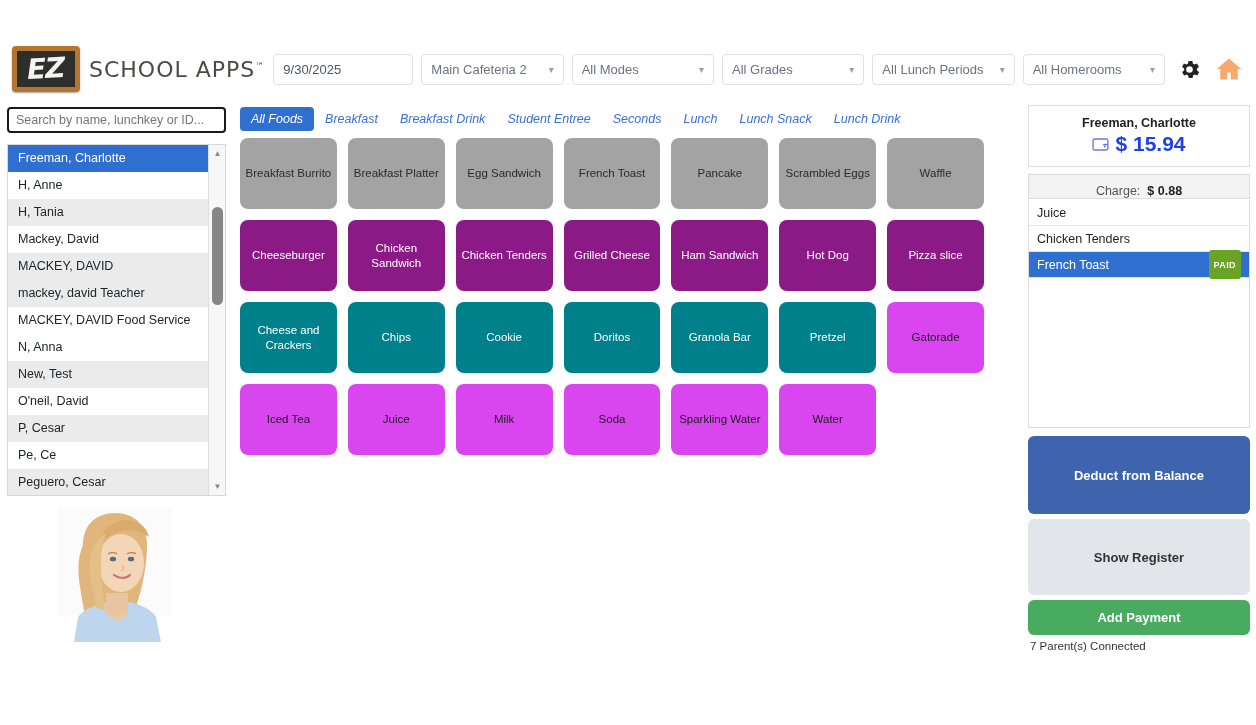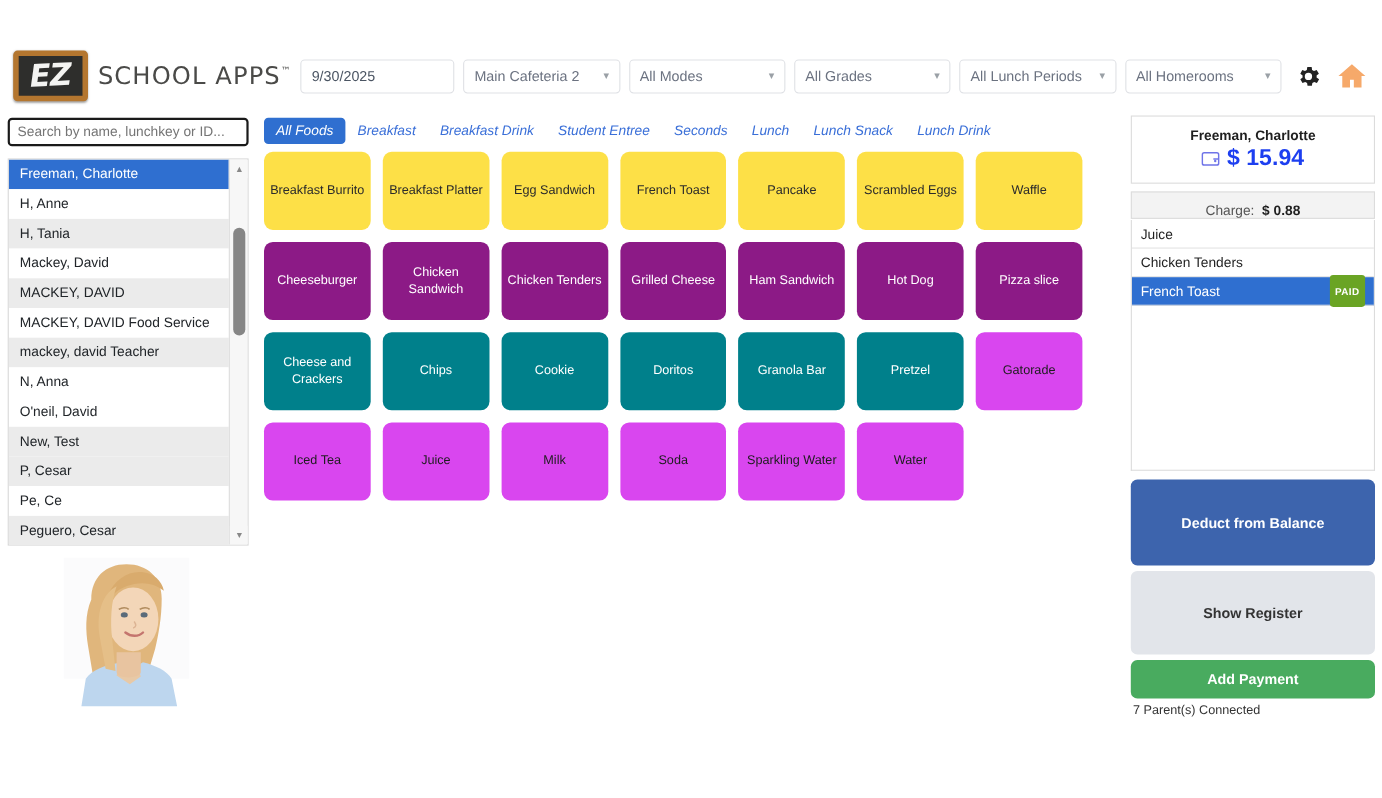--- a/index.html
+++ b/index.html
@@ -107,21 +107,21 @@
   .food-grid {
     position: absolute; left: 240px; top: 138px;
     width: 744px;
     display: grid; grid-template-columns: repeat(7, 1fr); gap: 11px 11px;
   }
   .tile {
     height: 71px; border-radius: 8px;
     display: flex; align-items: center; justify-content: center; text-align: center;
     font-size: 11.5px; line-height: 1.25; padding: 3px 5px; cursor: pointer;
   }
-  .tile.r1 { background: #fde047; color: #2b2b2b; }
+  .tile.r1 { background: #a3a3a3; color: #2b2b2b; }
   .tile.r2 { background: #8c1a86; color: #ffffff; }
   .tile.r3 { background: #00808b; color: #ffffff; }
   .tile.r4 { background: #d946ef; color: #1d1d1d; }
 
   
   .acct-box {
     position: absolute; left: 1028px; top: 105px; width: 222px; height: 62px;
     border: 1px solid #dcdcdc; background: #fff;
     display: flex; flex-direction: column; align-items: center; justify-content: center;
   }
@@ -224,25 +224,25 @@
 
   <input class="search-input" placeholder="Search by name, lunchkey or ID..." style="">
 
   <div class="student-list">
     <div class="sl-inner">
       <div class="sl-item sel">Freeman, Charlotte</div>
       <div class="sl-item">H, Anne</div>
       <div class="sl-item alt">H, Tania</div>
       <div class="sl-item">Mackey, David</div>
       <div class="sl-item alt">MACKEY, DAVID</div>
+      <div class="sl-item alt">mackey, david Teacher</div>
       <div class="sl-item">MACKEY, DAVID Food Service</div>
-      <div class="sl-item alt">mackey, david Teacher</div>
       <div class="sl-item">N, Anna</div>
+      <div class="sl-item alt">New, Test</div>
       <div class="sl-item">O'neil, David</div>
-      <div class="sl-item alt">New, Test</div>
       <div class="sl-item alt">P, Cesar</div>
       <div class="sl-item">Pe, Ce</div>
       <div class="sl-item alt">Peguero, Cesar</div>
     </div>
     <div class="sl-scroll">
       <div class="sl-arrow up">▲</div>
       <div class="sl-thumb"></div>
       <div class="sl-arrow down">▼</div>
     </div>
   </div>

